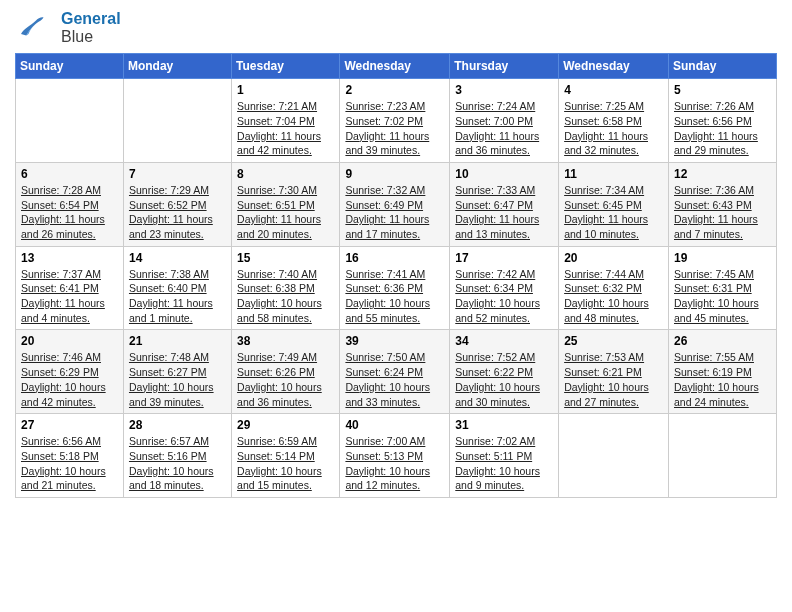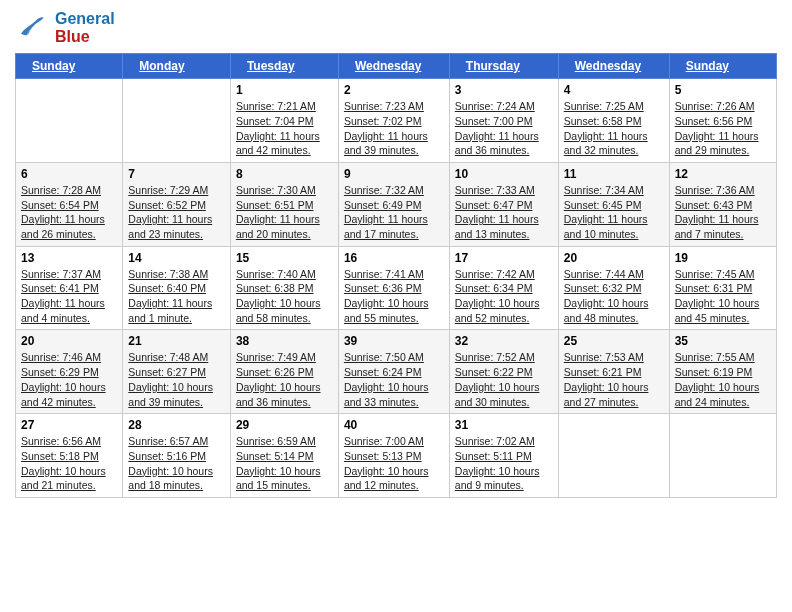--- a/index.html
+++ b/index.html
@@ -15,21 +15,21 @@
     }
     .header {
       display: flex;
       justify-content: space-between;
       align-items: flex-start;
       margin-bottom: 8px;
     }
     .logo {
       display: flex;
       align-items: center;
-      gap: 10px;
+      gap: 16px;
     }
     .logo-bird {
       width: 30px;
       height: 30px;
     }
     .title-block {
       text-align: right;
     }
     .month-title {
       font-size: 36px;
@@ -42,26 +42,25 @@
       color: #333;
     }
     .calendar {
       width: 100%;
       border-collapse: collapse;
       font-size: 11px;
     }
     .calendar th {
       background: #3366cc;
       color: #fff;
-      padding: 5px 16px;
+      padding: 5px 4px;
       text-align: left;
       font-size: 12px;
       font-weight: bold;
       border: 1px solid #5588dd;
-      text-decoration: underline;
     }
     .calendar td {
       border: 1px solid #ccc;
       vertical-align: top;
       padding: 4px 5px;
       width: 113px;
       min-height: 80px;
       background: #fff;
     }
     .calendar tr:nth-child(even) td {
@@ -93,21 +92,21 @@
   <div class="header">
     <div class="logo">
       <svg class="logo-bird" viewBox="0 0 40 40" xmlns="http://www.w3.org/2000/svg">
         <path d="M8 28 C12 20, 20 18, 28 10 C30 8, 35 5, 38 6 C36 10, 30 12, 26 16 C22 20, 18 24, 15 30 Z" fill="#3a7abf"></path>
         <path d="M15 30 C18 24, 22 20, 28 14 C24 18, 20 22, 18 28 Z" fill="#5599dd"></path>
       </svg>
       <div>
         <div style="font-size:16px;font-weight:bold;color:#1a1a2e;line-height:1.1;">
           <span style="color:#1a6faf;">General</span>
         </div>
-        <div style="font-size:16px;font-weight:bold;color:#b91c1c;line-height:1.1;">Blue</div>
+        <div style="font-size:16px;font-weight:normal;color:#404040;line-height:1.1;">Blue</div>
       </div>
     </div>
     <div class="title-block">
       <div class="month-title"></div>
       <div class="location"></div>
     </div>
   </div>
 
   <table class="calendar">
     <thead>
@@ -217,29 +216,29 @@
           </td>
           <td>
             <span class="day-num">38</span>
             <div class="day-info">Sunrise: 7:49 AM<br>Sunset: 6:26 PM<br>Daylight: 10 hours and 36 minutes.</div>
           </td>
           <td>
             <span class="day-num">39</span>
             <div class="day-info">Sunrise: 7:50 AM<br>Sunset: 6:24 PM<br>Daylight: 10 hours and 33 minutes.</div>
           </td>
           <td>
-            <span class="day-num">32</span>
+            <span class="day-num">34</span>
             <div class="day-info">Sunrise: 7:52 AM<br>Sunset: 6:22 PM<br>Daylight: 10 hours and 30 minutes.</div>
           </td>
           <td>
             <span class="day-num">25</span>
             <div class="day-info">Sunrise: 7:53 AM<br>Sunset: 6:21 PM<br>Daylight: 10 hours and 27 minutes.</div>
           </td>
           <td>
-            <span class="day-num">35</span>
+            <span class="day-num">26</span>
             <div class="day-info">Sunrise: 7:55 AM<br>Sunset: 6:19 PM<br>Daylight: 10 hours and 24 minutes.</div>
           </td>
         </tr>
         <tr>
           <td>
             <span class="day-num">27</span>
             <div class="day-info">Sunrise: 6:56 AM<br>Sunset: 5:18 PM<br>Daylight: 10 hours and 21 minutes.</div>
           </td>
           <td>
             <span class="day-num">28</span>

